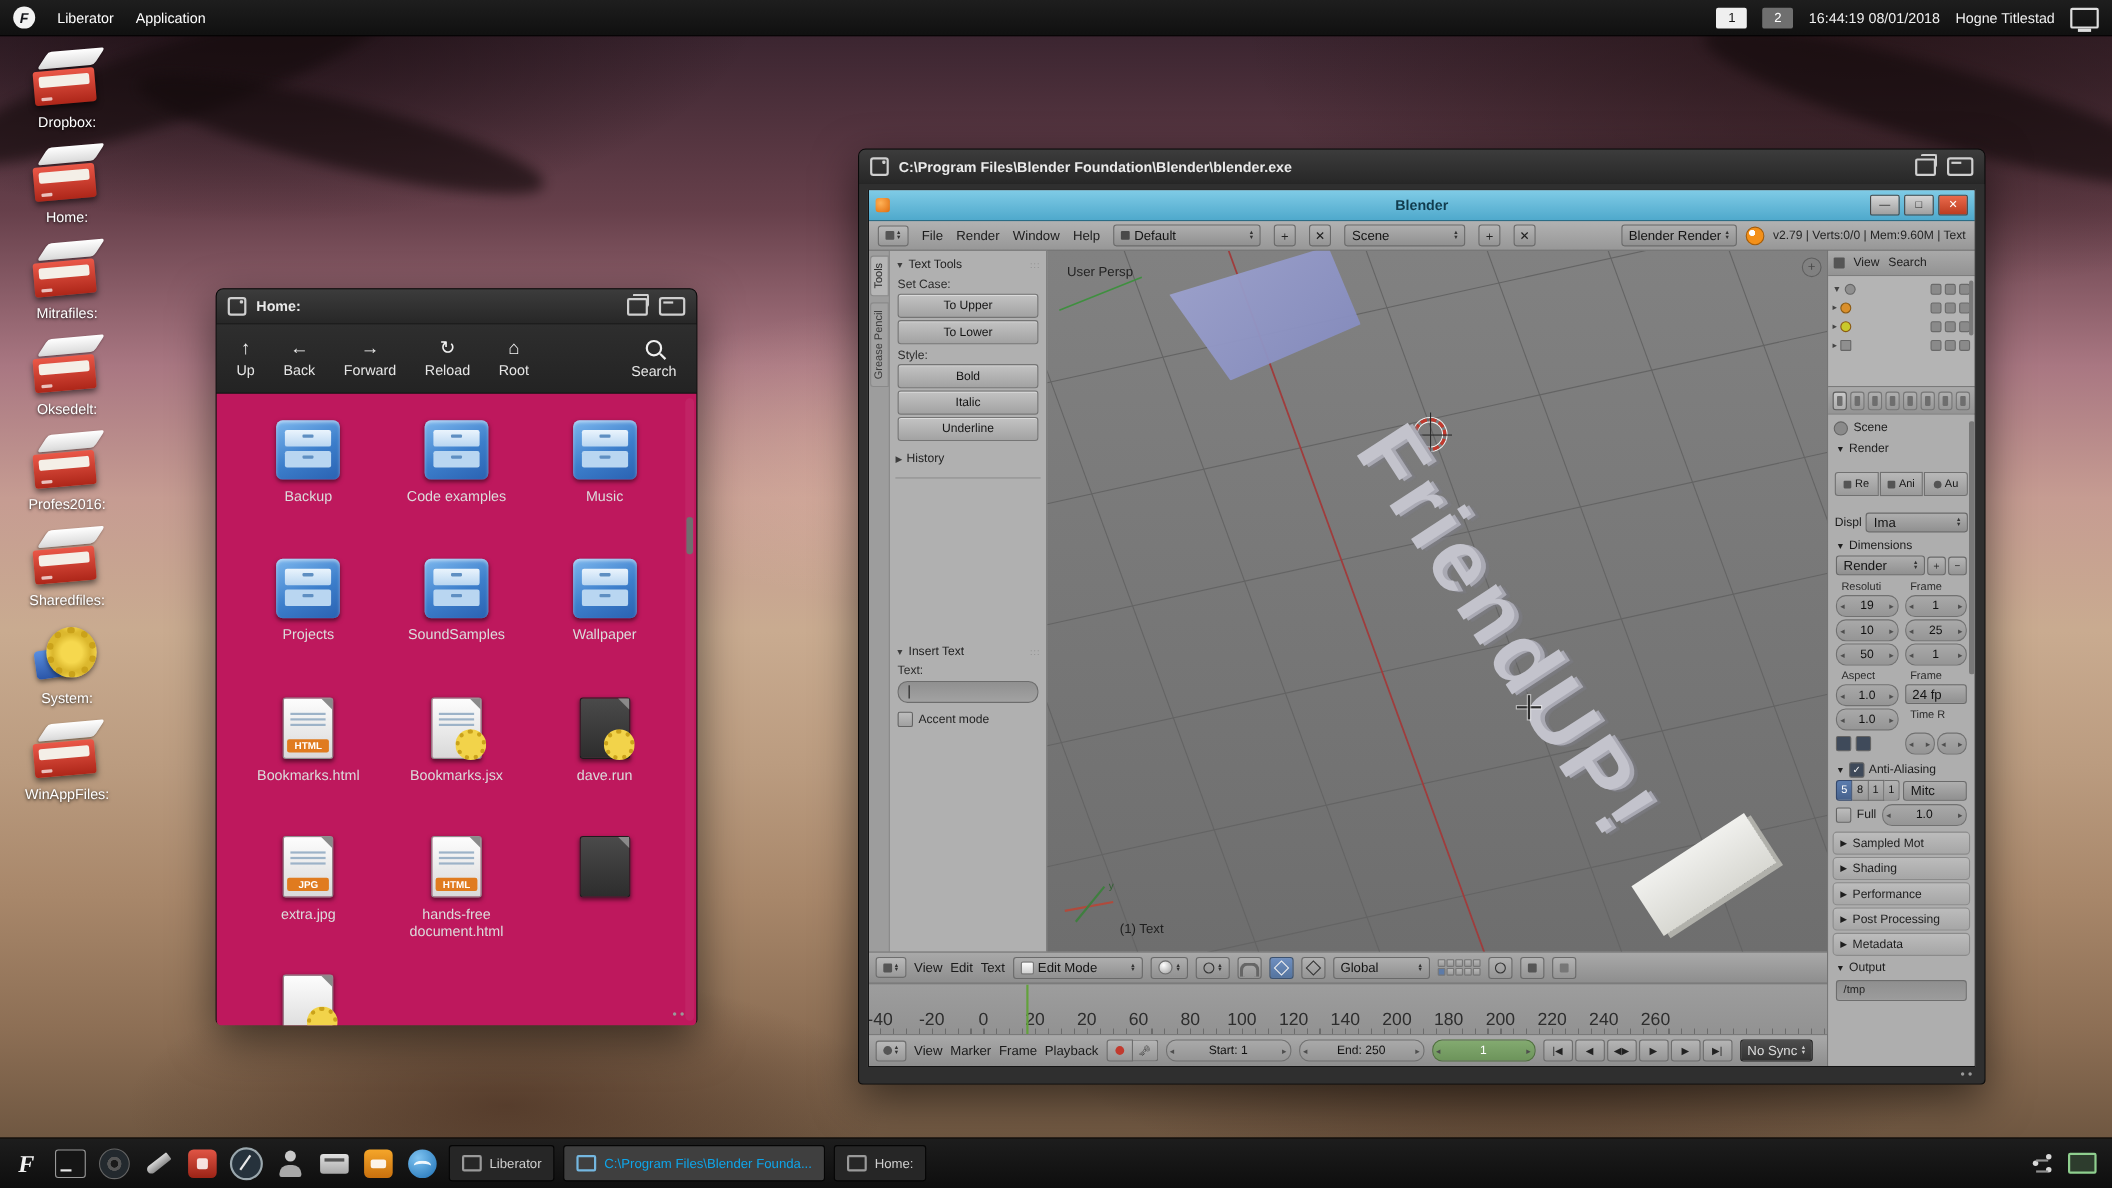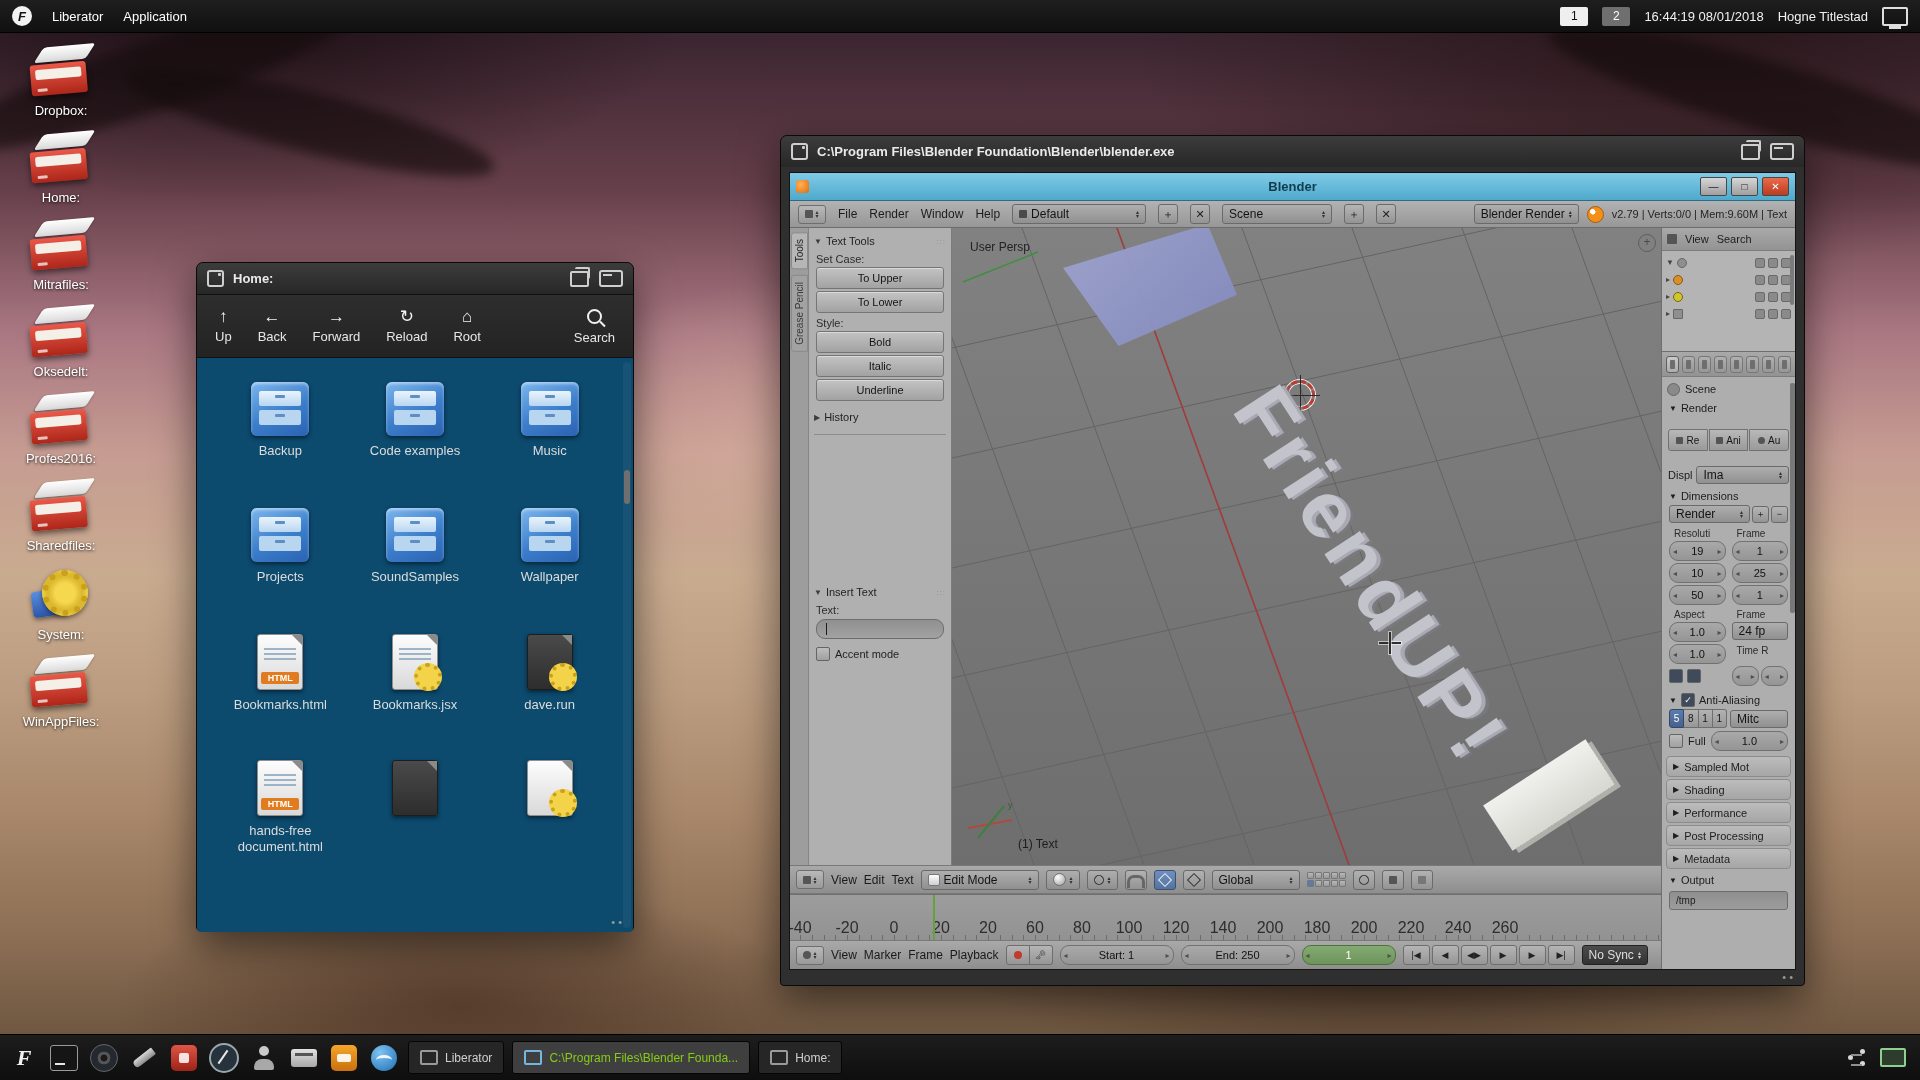--- a/index.html
+++ b/index.html
@@ -58,21 +58,21 @@
   .wb-zoom::after{content:"";position:absolute;left:2px;top:2px;width:9px;height:2px;background:#cfcfcf}
   .grip{position:absolute;right:8px;bottom:2px;color:#9a9a9a;font-size:11px;letter-spacing:3px}
 
   
   .fm{left:196px;top:230px;width:436px;height:667px;z-index:20}
   .fm-toolbar{height:62px;display:flex;align-items:center;gap:26px;padding:0 18px;background:linear-gradient(#2e2e2e,#232323);border-bottom:1px solid #101010}
   .tbi2{display:flex;flex-direction:column;align-items:center;gap:4px;color:#e6e6e6;font-size:13px;cursor:default}
   .tbi2 .g{font-size:17px;line-height:17px;color:#f2f2f2}
   .mag{width:11px;height:11px;border:2px solid #f0f0f0;border-radius:50%;position:relative;margin:2px}
   .mag::after{content:"";position:absolute;width:7px;height:2px;background:#f0f0f0;transform:rotate(45deg);right:-6px;bottom:-3px}
-  .fm-body{position:relative;height:calc(100% - 31px - 62px);overflow:hidden;background:#0c4a6e;border-radius:0 0 4px 4px}
+  .fm-body{position:relative;height:calc(100% - 31px - 62px);overflow:hidden;background:#be185d;border-radius:0 0 4px 4px}
   .fm-grid{display:grid;grid-template-columns:repeat(3,1fr);grid-auto-rows:126px;padding:24px 16px 0 16px}
   .fitem{display:flex;flex-direction:column;align-items:center;gap:7px}
   .fitem .flabel{font-size:13px;color:#dcdcdc;text-align:center;line-height:1.25;max-width:120px}
   .icon-folder{width:58px;height:54px;border-radius:6px;position:relative;flex:none;
     background:linear-gradient(155deg,#7cb7ee 0%,#3c7ecb 55%,#2a62b2 100%);box-shadow:inset 0 2px 3px rgba(255,255,255,.45),0 2px 4px rgba(0,0,0,.5)}
   .icon-folder::after{content:"";position:absolute;top:9px;left:8px;right:8px;height:15px;border-radius:2px;
     background:linear-gradient(#eaf4fd,#b9d6f1);box-shadow:0 19px 0 0 #b9d6f1}
   .icon-folder::before{content:"";position:absolute;top:13px;left:24px;width:10px;height:3px;background:#5f8fc2;border-radius:1px;box-shadow:0 19px 0 0 #5f8fc2;z-index:1}
   .icon-doc{width:44px;height:54px;border-radius:3px;position:relative;flex:none;border:1px solid #8f8f8f;
     background:linear-gradient(#fdfdfd,#d9d9d9);box-shadow:0 2px 4px rgba(0,0,0,.5)}
@@ -241,21 +241,21 @@
   .ti-user{width:26px;height:26px;position:relative}
   .ti-user::before{content:"";position:absolute;left:8px;top:1px;width:10px;height:10px;border-radius:50%;background:#c9c9c9}
   .ti-user::after{content:"";position:absolute;left:3px;bottom:1px;width:20px;height:11px;border-radius:8px 8px 2px 2px;background:#a8a8a8}
   .ti-printer{width:26px;height:18px;background:linear-gradient(#e2e2e2,#a8a8a8);border-radius:3px;position:relative}
   .ti-printer::after{content:"";position:absolute;left:4px;top:4px;right:4px;height:3px;background:#555}
   .ti-orange{width:26px;height:26px;border-radius:5px;background:linear-gradient(#f5a62a,#c9700d);position:relative}
   .ti-orange::after{content:"";position:absolute;inset:9px 6px;background:rgba(255,255,255,.9);border-radius:2px}
   .ti-blue{width:26px;height:26px;border-radius:50%;background:radial-gradient(circle at 35% 30%,#7fc4f2,#1d6fb4);position:relative}
   .ti-blue::after{content:"";position:absolute;left:5px;top:10px;width:16px;height:7px;border-radius:50%;border-top:3px solid rgba(255,255,255,.9)}
   .task{height:31px;display:flex;align-items:center;gap:7px;padding:0 11px;background:#262626;border:1px solid #050505;border-radius:3px;color:#cfcfcf;font-size:12px;white-space:nowrap}
-  .task.act{background:#3f3f3f;color:#84cc16}
+  .task.act{background:#3f3f3f;color:#0ea5e9}
   .task .tico{width:14px;height:11px;border:2px solid #9a9a9a;border-radius:2px}
   .task.act .tico{border-color:#74b7e0}
   .tray{margin-left:auto;display:flex;gap:14px;align-items:center;padding-right:6px}
   .tr-share{width:18px;height:18px;position:relative}
   .tr-share::before{content:"";position:absolute;width:5px;height:5px;border-radius:50%;background:#d8d8d8;left:0;top:6px;box-shadow:12px -6px 0 #d8d8d8,12px 6px 0 #d8d8d8}
   .tr-share::after{content:"";position:absolute;left:3px;top:5px;width:11px;height:8px;border-top:2px solid #8f8f8f;border-bottom:2px solid #8f8f8f;transform:skewY(0deg)}
   .tr-disp{width:22px;height:15px;border:2px solid #8fcf8f;border-radius:2px;background:#2d3c2d}
 </style>
 </head>
 <body>
@@ -413,20 +413,27 @@
                 <span class="lines"></span>
                 <span class="gear2"></span>
               </span>
             <span class="flabel">Bookmarks.jsx</span>
             </div>
           <div class="fitem">
             <span class="icon-doc dark">
                 <span class="gear2"></span>
               </span>
             <span class="flabel">dave.run</span>
+            </div>
+          <div class="fitem">
+            <span class="icon-doc">
+                <span class="lines"></span>
+                <span class="badge">JPG</span>
+              </span>
+            <span class="flabel">extra.jpg</span>
             </div>
           <div class="fitem">
             <span class="icon-doc">
                 <span class="lines"></span>
                 <span class="badge">HTML</span>
               </span>
             <span class="flabel">hands-free document.html</span>
             </div>
           <div class="fitem">
               <span class="icon-doc dark"></span>

